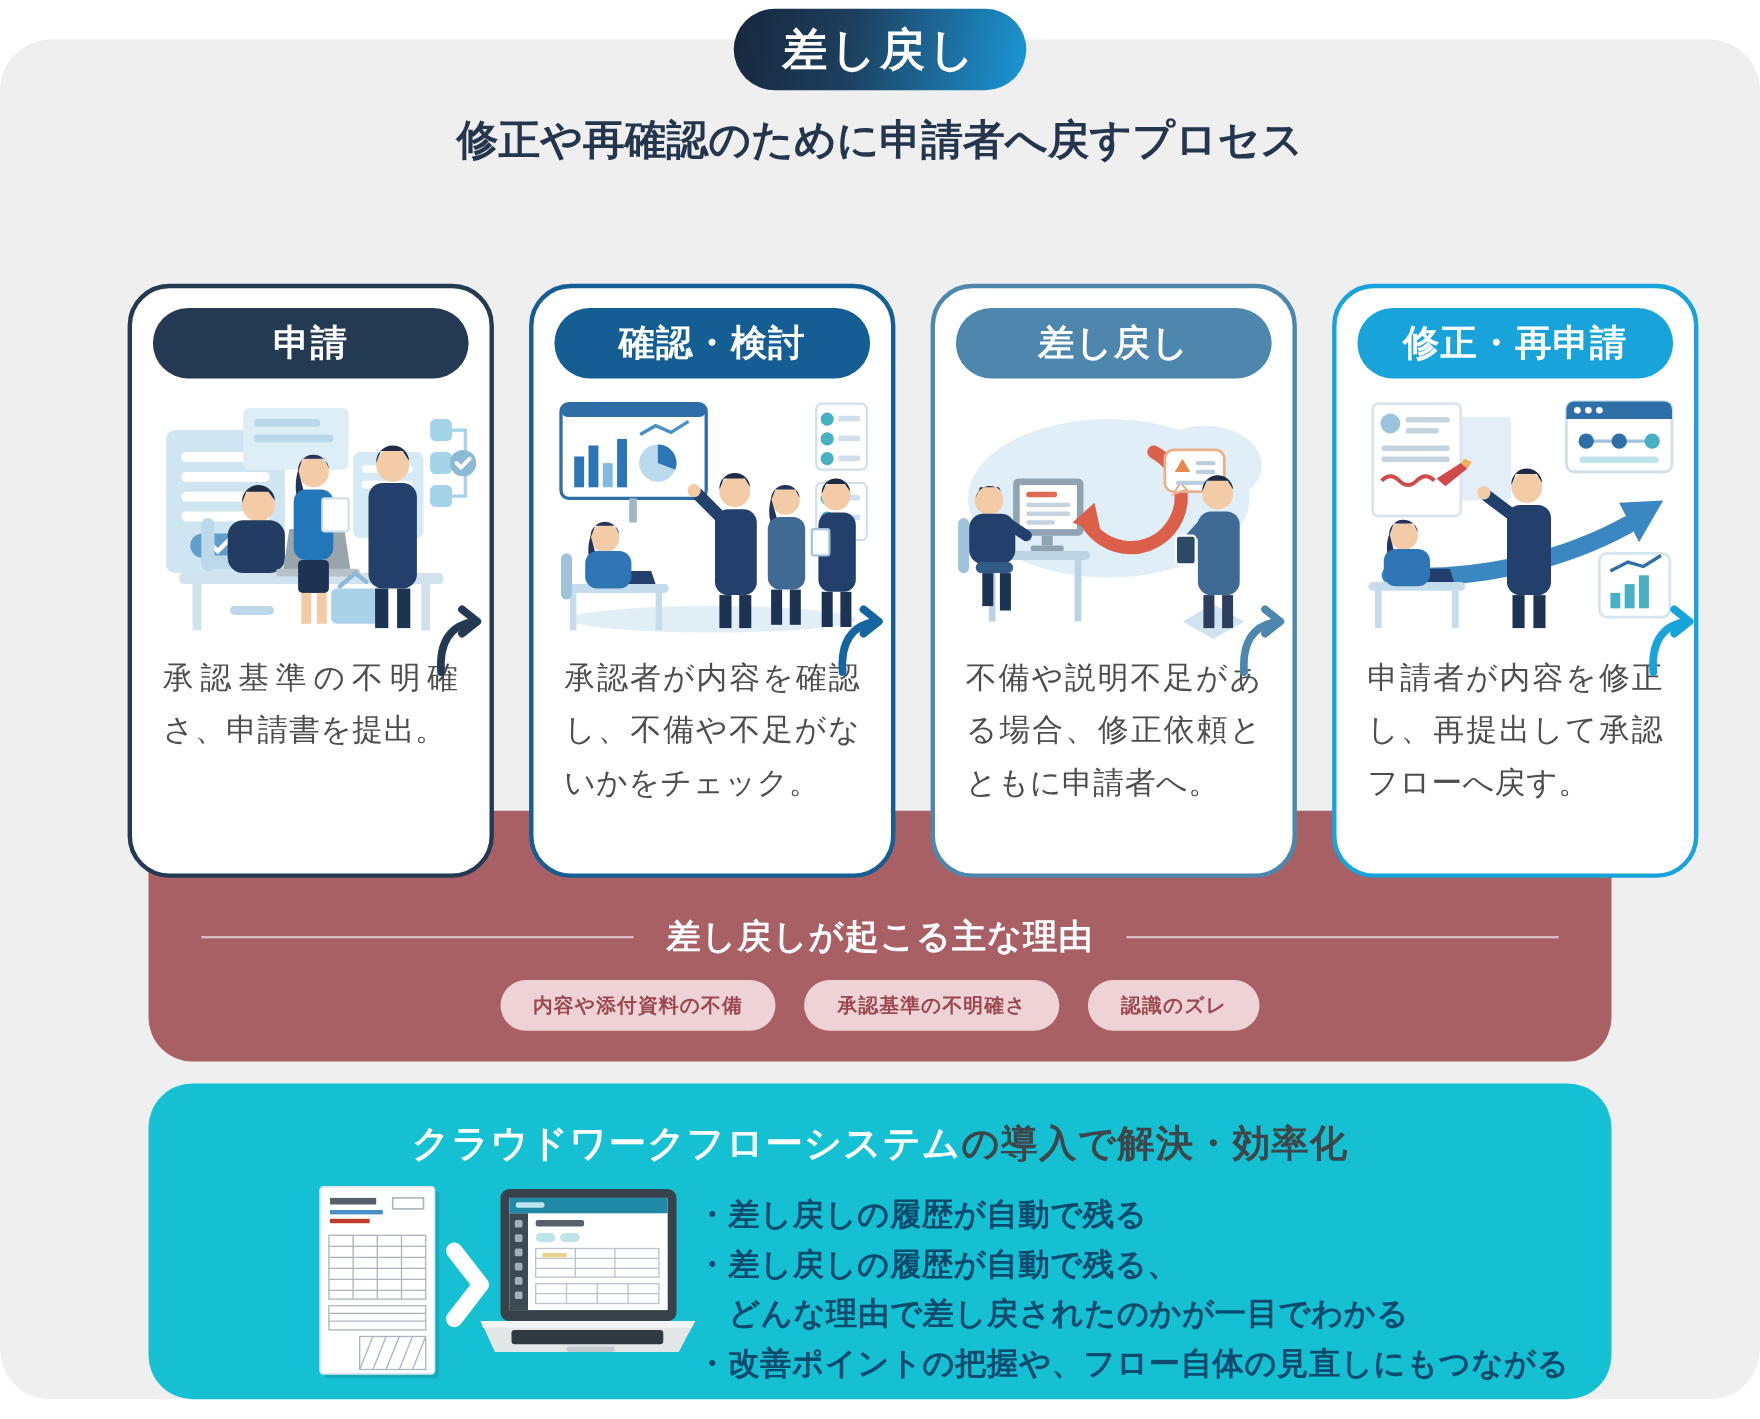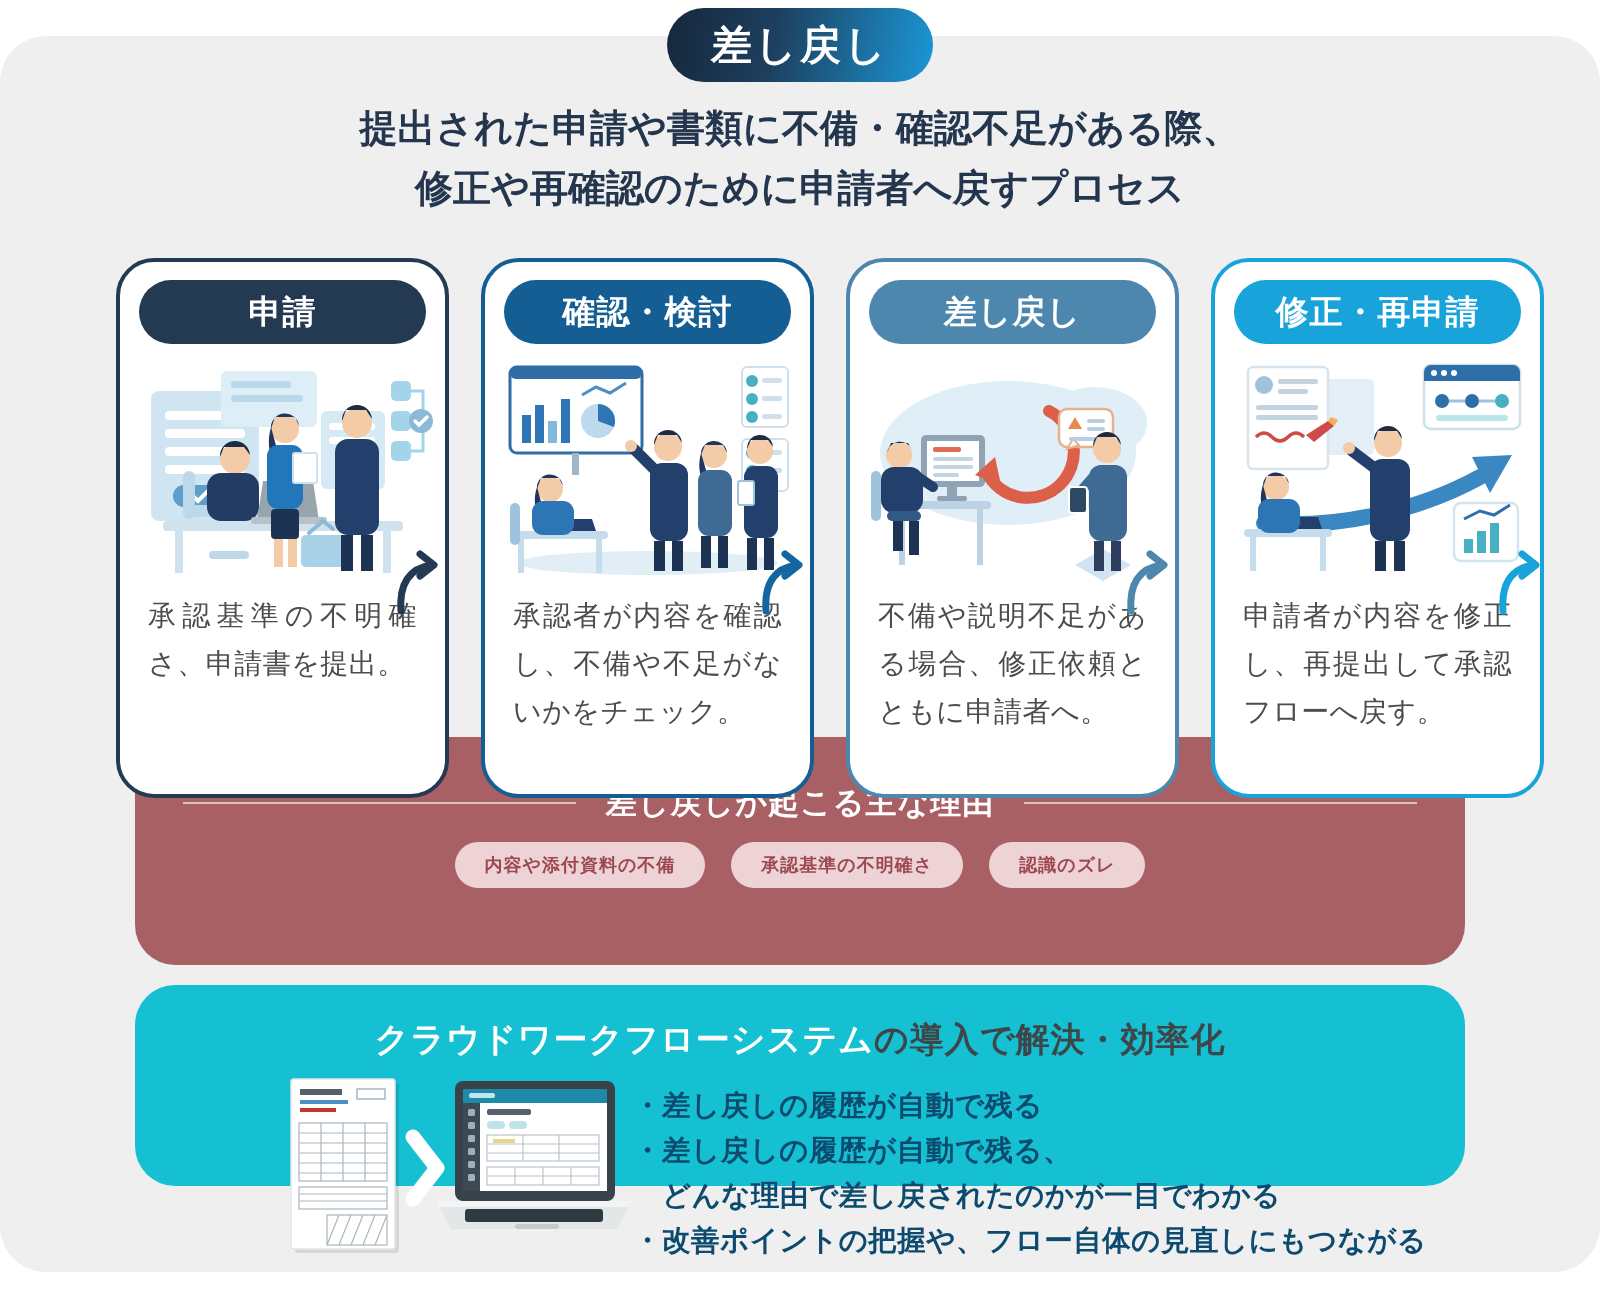--- a/index.html
+++ b/index.html
@@ -35,49 +35,48 @@
   .card-desc{padding:8px 28px 0;font-size:28px;color:#4d4d4d;font-weight:500;line-height:1.72;
              text-align:justify;text-justify:inter-character;letter-spacing:0.5px;}
 
   
   .flow-arrow{position:absolute;top:548px;width:52px;height:68px;z-index:3;}
   .fa1{left:392px;} .fa2{left:757px;} .fa3{left:1122px;} .fa4{left:1494px;}
 
   
   .reasons{position:absolute;left:135px;top:737px;width:1330px;height:228px;
            background:#a96065;border-radius:40px;z-index:1;}
-  .reasons-title-row{display:flex;align-items:center;gap:30px;margin:45px 48px 0;}
+  .reasons-title-row{display:flex;align-items:center;gap:30px;margin:94px 48px 0;}
   .reasons-title-row .line{flex:1;height:2px;background:#ddc2c5;}
   .reasons-title{color:#ffffff;font-size:31px;font-weight:bold;white-space:nowrap;letter-spacing:1px;}
   .reason-pills{display:flex;justify-content:center;gap:26px;margin-top:18px;}
   .reason-pill{background:#edd3d6;color:#9c4850;font-size:18px;font-weight:bold;
                padding:11px 30px;border-radius:30px;letter-spacing:1px;}
 
   
-  .solution{position:absolute;left:135px;top:985px;width:1330px;height:201px;
+  .solution{position:absolute;left:135px;top:985px;width:1330px;height:287px;
             background:#14c0d2;border-radius:40px;z-index:1;}
   .solution-title{margin-top:32px;text-align:center;font-size:34px;font-weight:bold;letter-spacing:1px;}
   .solution-title .hl{color:#ffffff;}
   .solution-title .rest{color:#3e4649;}
   .solution-illo{position:absolute;left:152px;top:90px;width:345px;height:185px;}
   .solution-bullets{position:absolute;left:498px;top:98px;color:#0c4a6e;
                     font-size:28.5px;font-weight:bold;line-height:1.58;letter-spacing:0.5px;}
 </style>
 </head>
 <body>
 
 <div class="canvas">
   <div class="panel"></div>
 
   <div class="badge">
     <span>差し戻し</span>
   </div>
 
   <div class="intro">
-    <div>提出された申請や書類に不備・確認不足がある際、</div>
     <div>修正や再確認のために申請者へ戻すプロセス</div>
   </div>
 
   <div class="cards">
 
     <div class="card c1">
       <div class="card-header">
         <span>申請</span>
       </div>
       <div class="card-illo">

